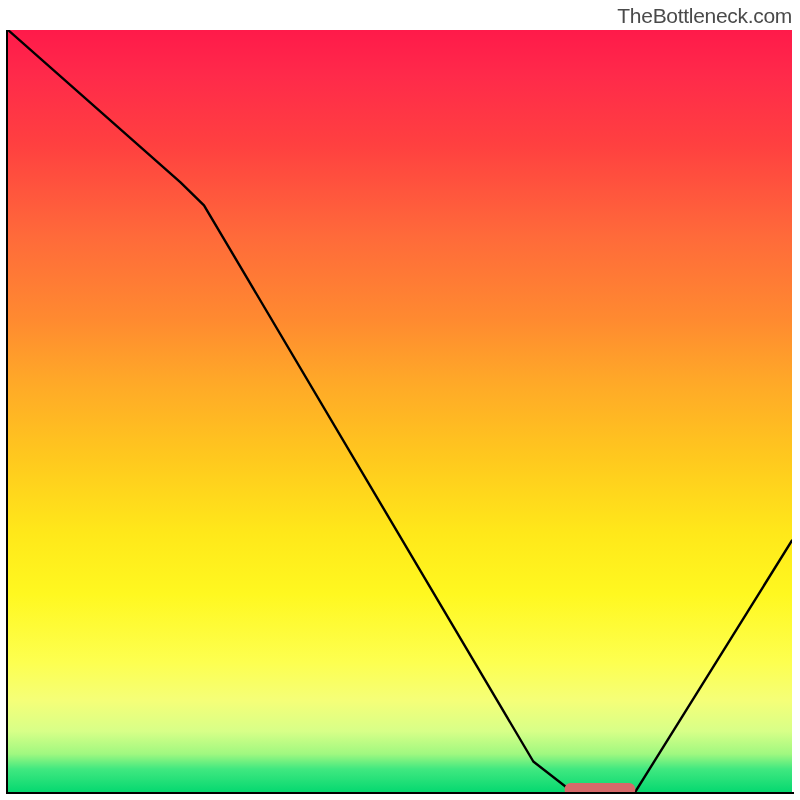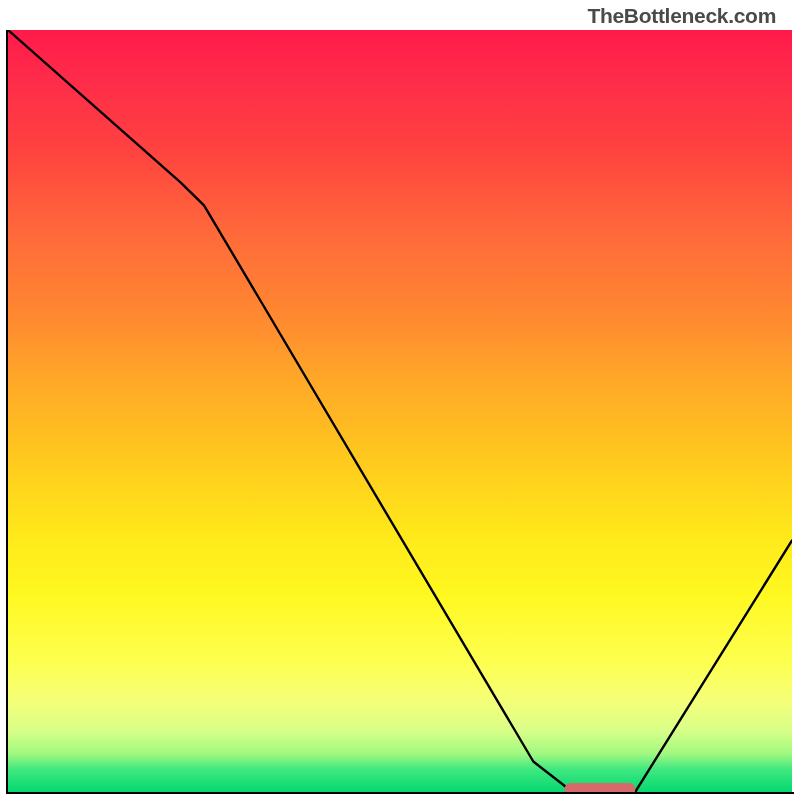--- a/index.html
+++ b/index.html
@@ -12,23 +12,23 @@
     overflow: hidden;
   }
   .chart-container {
     position: relative;
     width: 800px;
     height: 800px;
   }
   .watermark {
     position: absolute;
     top: 4px;
-    right: 24px;
+    right: 8px;
     font-size: 21px;
-    font-weight: 700;
+    font-weight: 400;
     color: #4a4a4a;
     letter-spacing: -0.3px;
     z-index: 10;
   }
   .gradient-bg {
     position: absolute;
     left: 8px;
     top: 30px;
     width: 784px;
     height: 762px;

